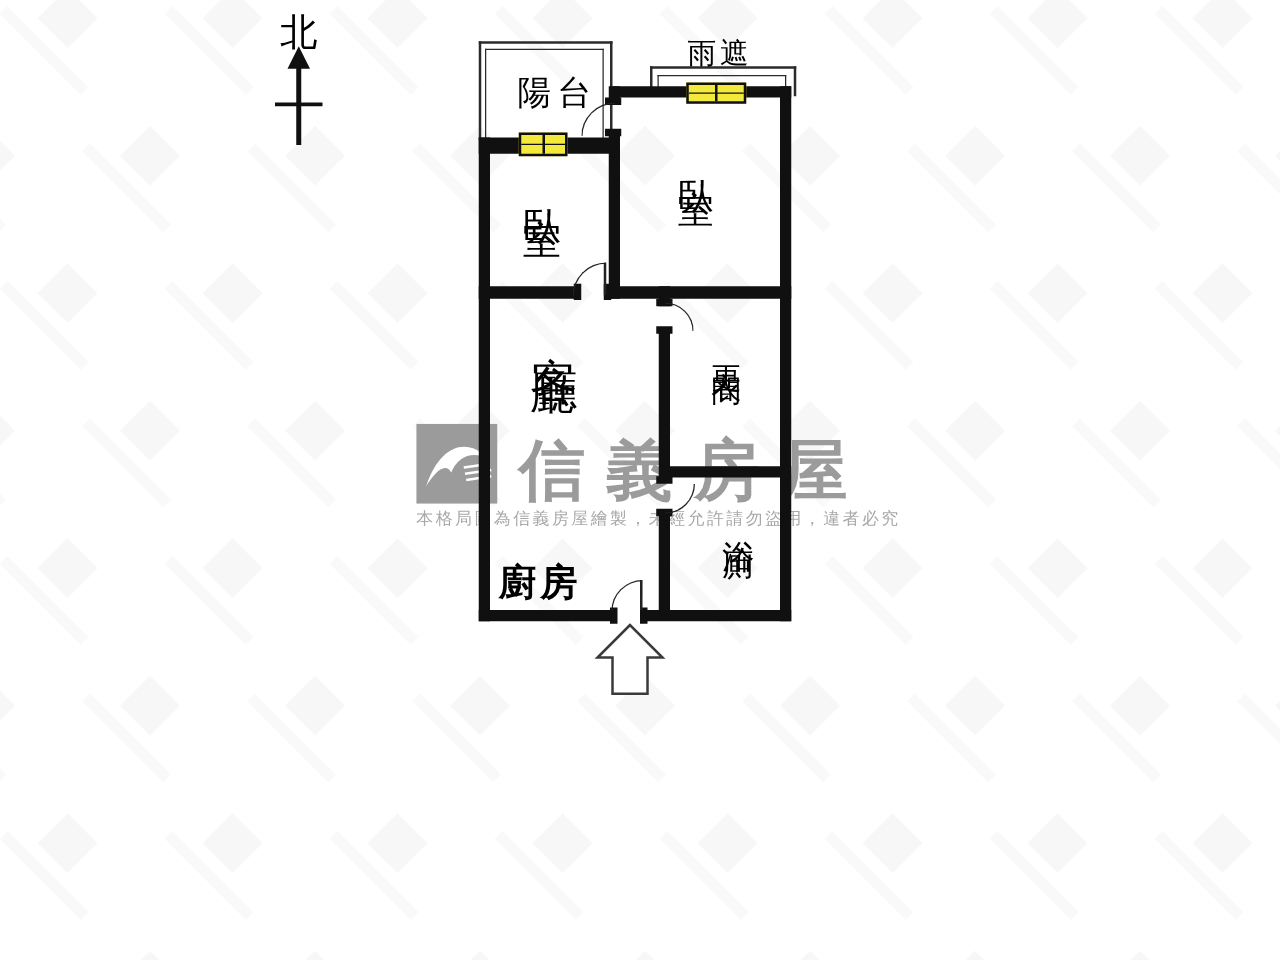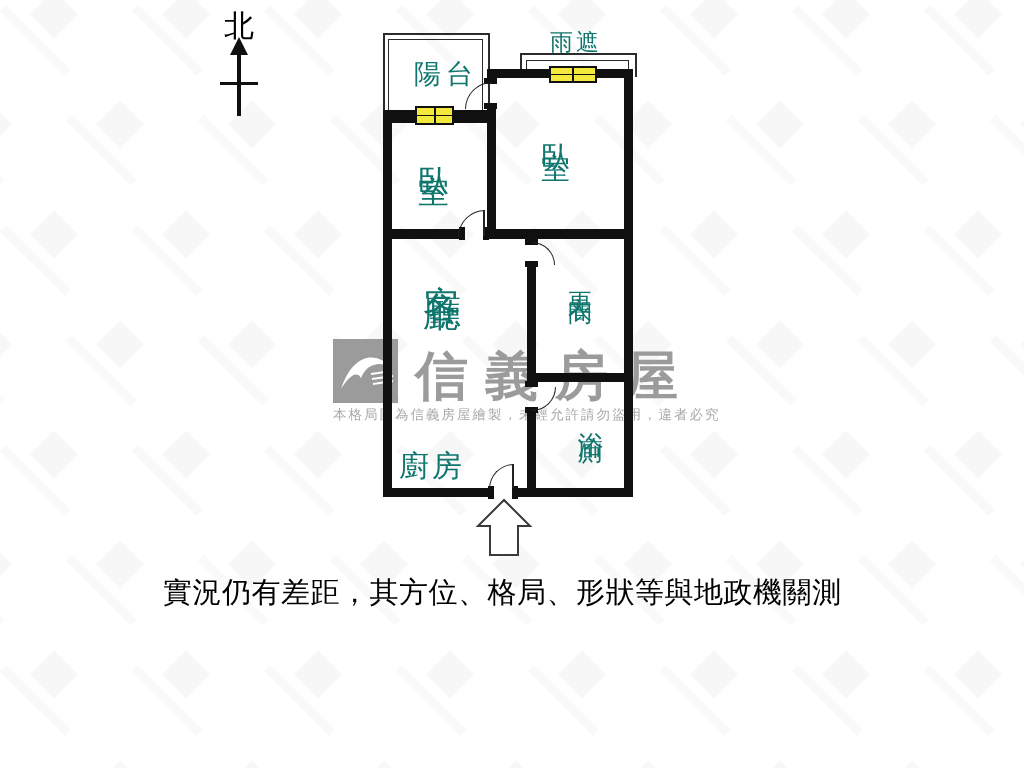--- a/index.html
+++ b/index.html
@@ -28,21 +28,21 @@
   .thin-rect-inner{position:absolute;border:1.3px solid #2b2b2b;border-bottom:none;}
   .window{position:absolute;background:#f2e93c;border:2px solid #101010;box-sizing:border-box;}
   .window .v-div{position:absolute;left:50%;top:0;width:2px;height:100%;margin-left:-1px;background:#101010;}
   .window .h-div{position:absolute;left:0;top:50%;height:1.4px;width:100%;margin-top:-0.7px;background:#101010;}
   .arc{position:absolute;border:1.6px solid #222;background:transparent;}
   .arc.tl{border-right:none;border-bottom:none;border-top-left-radius:100%;}
   .arc.tr{border-left:none;border-bottom:none;border-top-right-radius:100%;}
   .arc.br{border-left:none;border-top:none;border-bottom-right-radius:100%;}
   .leaf{position:absolute;background:#222;}
 
-  .room-label{position:absolute;color:#0f766e;z-index:3;white-space:nowrap;}
+  .room-label{position:absolute;color:#000000;z-index:3;white-space:nowrap;}
   .v-label{writing-mode:vertical-rl;text-orientation:upright;}
 
   
   .entry-arrow{position:absolute;left:474px;top:497px;width:62px;height:62px;z-index:2;}
 
   
   #compass{position:absolute;z-index:2;}
   .compass-label{position:absolute;left:224px;top:6px;font-size:30px;color:#000;}
   .compass-shaft{position:absolute;left:237px;top:50px;width:4px;height:66px;background:#101010;}
   .compass-head{position:absolute;left:230px;top:37px;width:0;height:0;
@@ -416,20 +416,19 @@
       </svg>
     </div>
 
     <div class="room-label" style="left:414px;top:56px;font-size:27px;letter-spacing:5px;">陽台</div>
     <div class="room-label" style="left:550px;top:27px;font-size:23px;letter-spacing:3px;">雨遮</div>
     <div class="room-label v-label" style="left:412px;top:143px;font-size:31px;letter-spacing:7px;">臥室</div>
     <div class="room-label v-label" style="left:536px;top:121px;font-size:29px;letter-spacing:8px;">臥室</div>
     <div class="room-label v-label" style="left:416px;top:254px;font-size:38px;letter-spacing:7px;">客廳</div>
     <div class="room-label v-label" style="left:564px;top:273px;font-size:24px;letter-spacing:5px;">更衣間</div>
     <div class="room-label v-label" style="left:573px;top:411px;font-size:26px;letter-spacing:4px;">浴廁</div>
-    <div class="room-label" style="left:399px;top:446px;font-size:30px;letter-spacing:3px;">廚房</div>
+    <div class="room-label" style="left:399px;top:446px;font-size:30px;letter-spacing:3px;font-weight:bold;">廚房</div>
   </div>
 
   <div id="disclaimer">
-    <div>實況仍有差距，其方位、格局、形狀等與地政機關測</div>
   </div>
 
 </div>
 
 </body></html>

